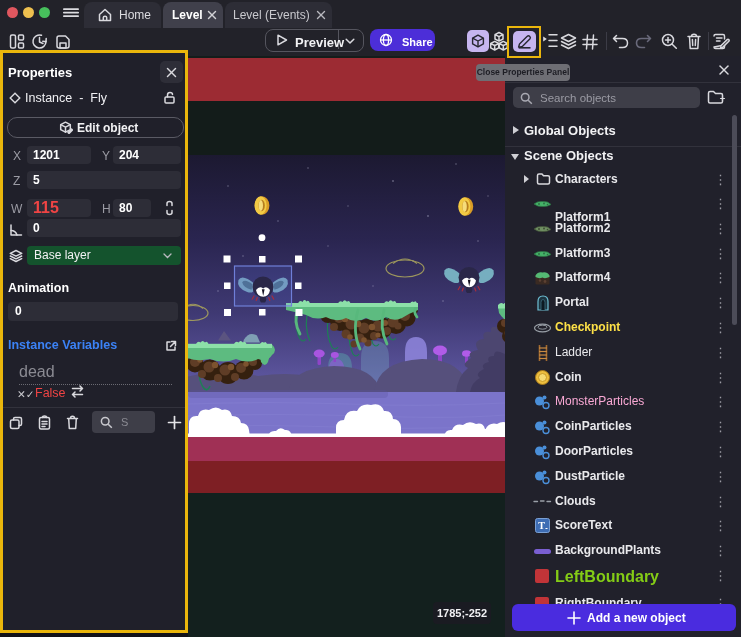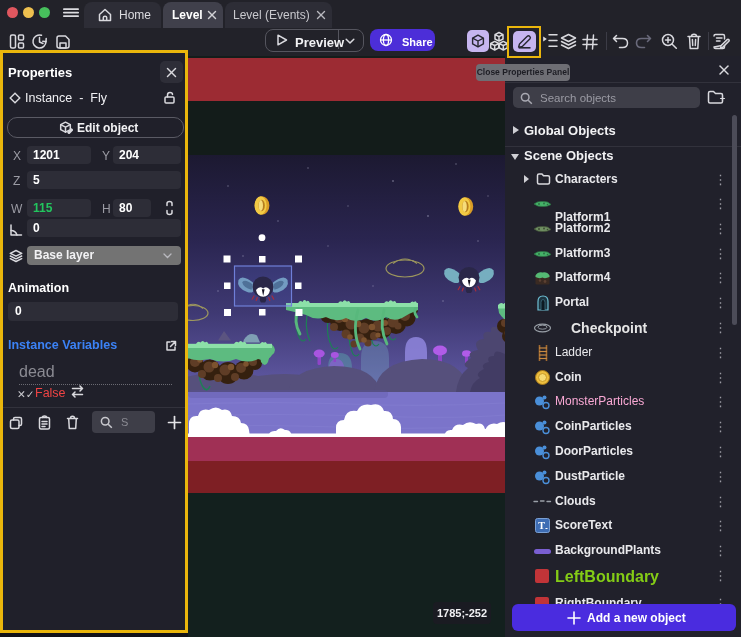--- a/index.html
+++ b/index.html
@@ -508,21 +508,21 @@
     <svg class="abs" style="left:32px;top:239px" width="12" height="16">
         <path d="M1 15 L1 6.5 Q1 1 6 1 Q11 1 11 6.5 L11 15 Z" fill="#1d3440" stroke="#6fc0d4" stroke-width="1.2"></path>
         <path d="M4 15 L4 7.5 Q4 4.5 6 4.5 Q8 4.5 8 7.5 L8 15" fill="#0d1a22" stroke="#3d6f80" stroke-width="0.8"></path>
       </svg>
     <div class="abs" style="left:50px;top:239px;color:#e9e9ec;font-size:12px;font-weight:bold;">Portal</div>
     <div class="abs row-dots" style="left:209px;top:238px;">⋮</div>
     <svg class="abs" style="left:28px;top:267px" width="19" height="10">
         <ellipse cx="9.5" cy="5" rx="8" ry="3.8" fill="none" stroke="#9aa0a8" stroke-width="1.2"></ellipse>
         <ellipse cx="9.5" cy="4.2" rx="4.5" ry="2" fill="none" stroke="#9aa0a8" stroke-width="0.9"></ellipse>
       </svg>
-    <div class="abs" style="left:50px;top:264px;color:#e5e5e5;font-size:14px;font-weight:bold;margin-left:16px;">Checkpoint</div>
+    <div class="abs" style="left:50px;top:264px;color:#fde047;font-size:12px;font-weight:bold;">Checkpoint</div>
     <div class="abs row-dots" style="left:209px;top:263px;">⋮</div>
     <svg class="abs" style="left:33px;top:289px" width="10" height="16">
         <g stroke="#a06a30" stroke-width="1.6">
           <line x1="1.5" y1="0" x2="1.5" y2="16"></line>
           <line x1="8.5" y1="0" x2="8.5" y2="16"></line>
         </g>
         <g stroke="#c98a42" stroke-width="1.2">
           <line x1="1" y1="3" x2="9" y2="3"></line>
           <line x1="1" y1="6.5" x2="9" y2="6.5"></line>
           <line x1="1" y1="10" x2="9" y2="10"></line>
@@ -635,21 +635,21 @@
 
     <div class="abs" style="left:10px;top:96px;color:#9b9ba4;font-size:12px;">X</div>
     <div class="abs" style="left:24px;top:93px;width:64px;height:18px;background:#2d2d37;border-radius:4px;color:#fff;font-size:12px;font-weight:bold;line-height:18px;padding-left:6px;box-sizing:border-box;">1201</div>
     <div class="abs" style="left:99px;top:96px;color:#9b9ba4;font-size:12px;">Y</div>
     <div class="abs" style="left:110px;top:93px;width:68px;height:18px;background:#2d2d37;border-radius:4px;color:#fff;font-size:12px;font-weight:bold;line-height:18px;padding-left:6px;box-sizing:border-box;">204</div>
 
     <div class="abs" style="left:10px;top:121px;color:#9b9ba4;font-size:12px;">Z</div>
     <div class="abs" style="left:24px;top:118px;width:154px;height:18px;background:#2d2d37;border-radius:4px;color:#fff;font-size:12px;font-weight:bold;line-height:18px;padding-left:6px;box-sizing:border-box;">5</div>
 
     <div class="abs" style="left:8px;top:149px;color:#9b9ba4;font-size:12px;">W</div>
-    <div class="abs" style="left:24px;top:146px;width:64px;height:18px;background:#2d2d37;border-radius:4px;color:#22c55e;font-size:12px;font-weight:bold;line-height:18px;padding-left:6px;box-sizing:border-box;">115</div>
+    <div class="abs" style="left:24px;top:146px;width:64px;height:18px;background:#2d2d37;border-radius:4px;color:#ef4444;font-size:16px;font-weight:bold;line-height:18px;padding-left:6px;box-sizing:border-box;">115</div>
     <div class="abs" style="left:99px;top:149px;color:#9b9ba4;font-size:12px;">H</div>
     <div class="abs" style="left:110px;top:146px;width:38px;height:18px;background:#2d2d37;border-radius:4px;color:#fff;font-size:12px;font-weight:bold;line-height:18px;padding-left:6px;box-sizing:border-box;">80</div>
     <svg class="abs" style="left:161px;top:147px" width="11" height="16">
         <g class="ic" stroke-width="1.5">
           <path d="M3 5.5 L3 3.5 Q3 1.5 5.5 1.5 Q8 1.5 8 3.5 L8 5.5"></path>
           <path d="M3 10.5 L3 12.5 Q3 14.5 5.5 14.5 Q8 14.5 8 12.5 L8 10.5"></path>
         </g>
       </svg>
 
     <svg class="abs" style="left:6px;top:170px" width="14" height="14">
@@ -660,21 +660,21 @@
       </svg>
     <div class="abs" style="left:24px;top:166px;width:154px;height:18px;background:#2d2d37;border-radius:4px;color:#fff;font-size:12px;font-weight:bold;line-height:18px;padding-left:6px;box-sizing:border-box;">0</div>
 
     <svg class="abs" style="left:6px;top:196px" width="14" height="14">
         <g class="ic" stroke-width="1.2">
           <path d="M7 1.5 L12.7 4.3 L7 7.1 L1.3 4.3 Z"></path>
           <path d="M1.3 7 L7 9.8 L12.7 7"></path>
           <path d="M1.3 9.7 L7 12.5 L12.7 9.7"></path>
         </g>
       </svg>
-    <div class="abs" style="left:24px;top:193px;width:154px;height:19px;background:#737373;border-radius:4px;color:#f2f2f4;font-size:12px;font-weight:bold;line-height:19px;padding-left:7px;box-sizing:border-box;">Base layer</div>
+    <div class="abs" style="left:24px;top:193px;width:154px;height:19px;background:#14532d;border-radius:4px;color:#f2f2f4;font-size:12px;font-weight:normal;line-height:19px;padding-left:7px;box-sizing:border-box;">Base layer</div>
     <svg class="abs" style="left:160px;top:200px" width="9" height="6">
         <path d="M1 1 L4.5 4.5 L8 1" stroke="#b9b9bf" fill="none" stroke-width="1.3" stroke-linecap="round"></path>
       </svg>
 
     <div class="abs" style="left:5px;top:228px;color:#fff;font-size:12.5px;font-weight:bold;">Animation</div>
     <div class="abs" style="left:5px;top:249px;width:170px;height:19px;background:#2d2d37;border-radius:4px;color:#fff;font-size:12px;font-weight:bold;line-height:19px;padding-left:7px;box-sizing:border-box;">0</div>
 
     <div class="abs" style="left:5px;top:285px;color:#3b82f6;font-size:12.5px;font-weight:bold;">Instance Variables</div>
     <svg class="abs" style="left:162px;top:287px" width="12" height="12">
         <g class="ic" stroke-width="1.2">

